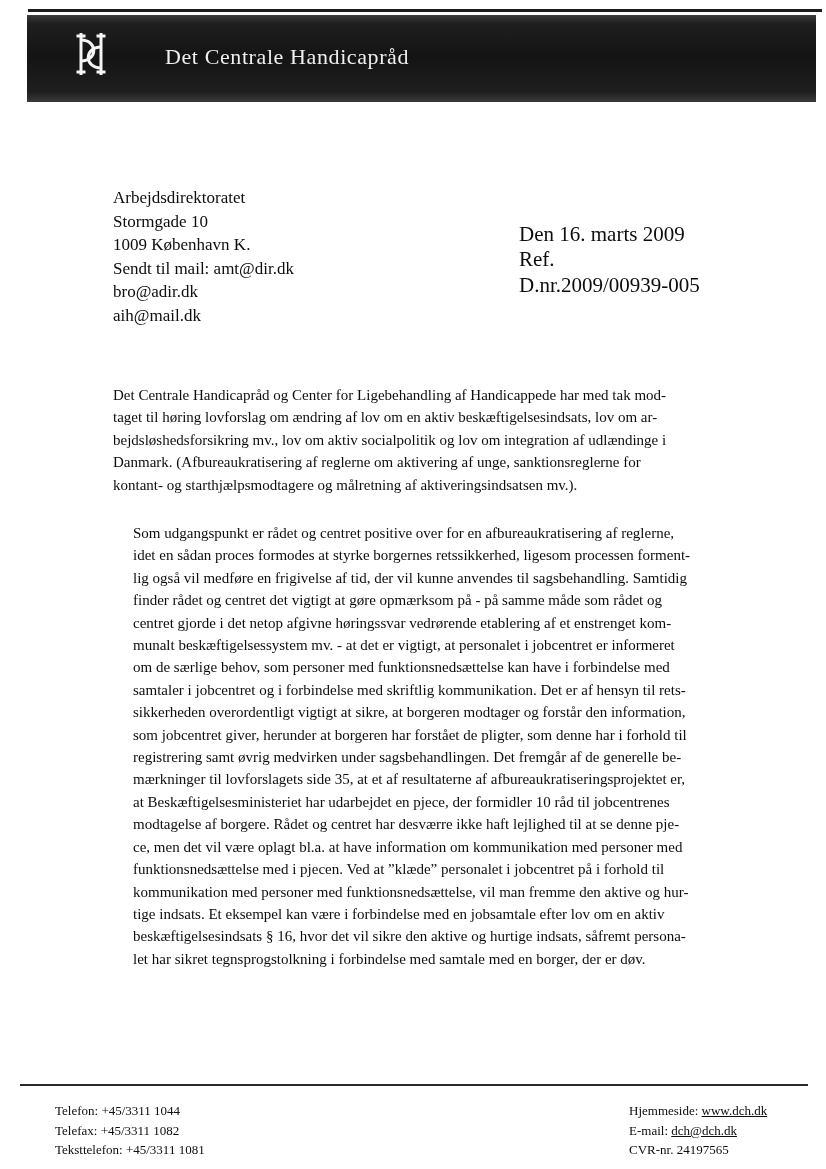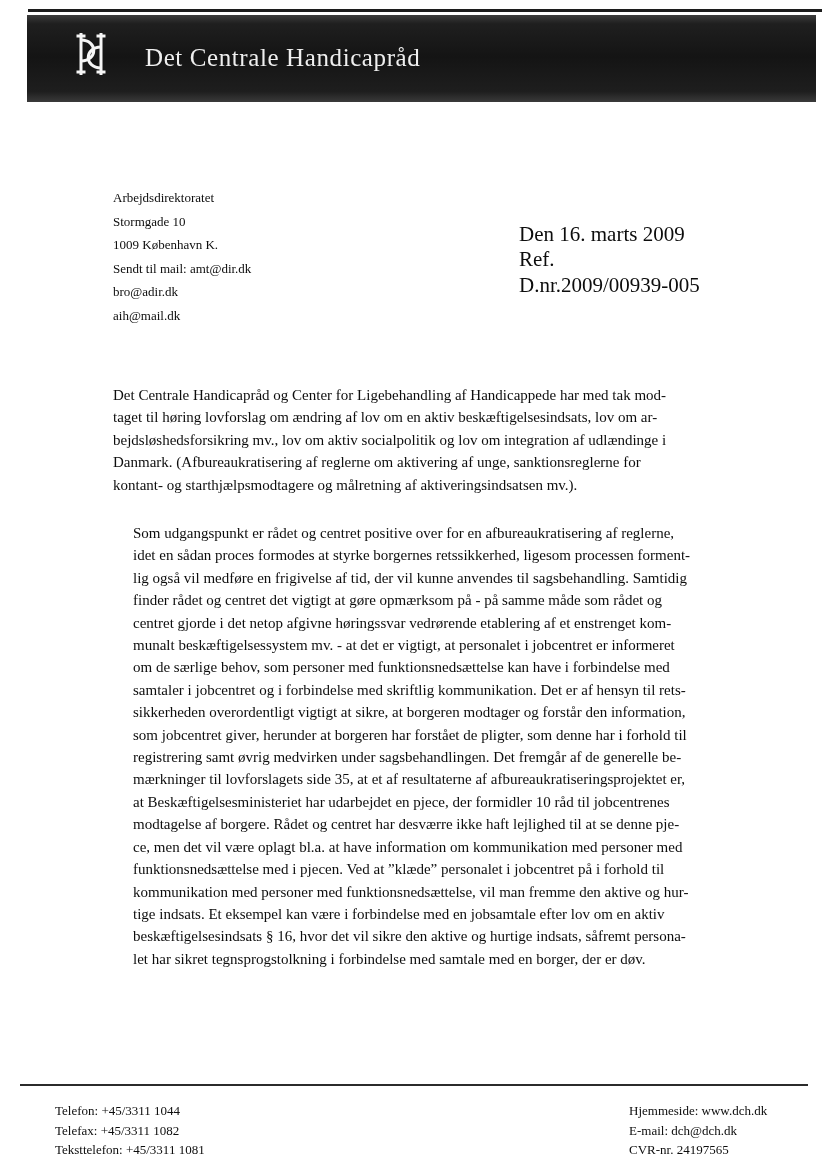--- a/index.html
+++ b/index.html
@@ -30,32 +30,32 @@
     width: 789px; height: 87px;
     background: linear-gradient(180deg, #3c3c3c 0%, #1f1f1f 10%, #141414 48%, #1e1e1e 88%, #3a3a3a 100%);
   }
   .logo {
     position: absolute;
     left: 41px; top: 15px;
     width: 46px; height: 48px;
   }
   .org-title {
     position: absolute;
-    left: 118px; top: 29px;
-    font-size: 25px;
+    left: 138px; top: 29px;
+    font-size: 22px;
     letter-spacing: 0.6px;
     color: #efefef;
     white-space: nowrap;
   }
 
   
   .recipient-block {
     position: absolute;
     left: 113px; top: 186px;
-    font-size: 13px;
+    font-size: 17px;
     line-height: 23.5px;
   }
   .meta-block {
     position: absolute;
     left: 519px; top: 222px;
     font-size: 21px;
     line-height: 25.3px;
   }
 
   
@@ -80,21 +80,21 @@
   .footer-col {
     position: absolute;
     top: 1101px;
     font-size: 13px;
     line-height: 19.5px;
     white-space: nowrap;
   }
   .footer-col.contact { left: 55px; }
   .footer-col.address { left: 354px; }
   .footer-col.online  { left: 629px; }
-  .u { }
+  .u { text-decoration: underline; }
 </style>
 </head>
 <body>
 
 <div class="page">
 
   <div class="top-rule"></div>
 
   <div class="masthead">
     <svg class="logo" viewBox="0 0 46 46" xmlns="http://www.w3.org/2000/svg">

